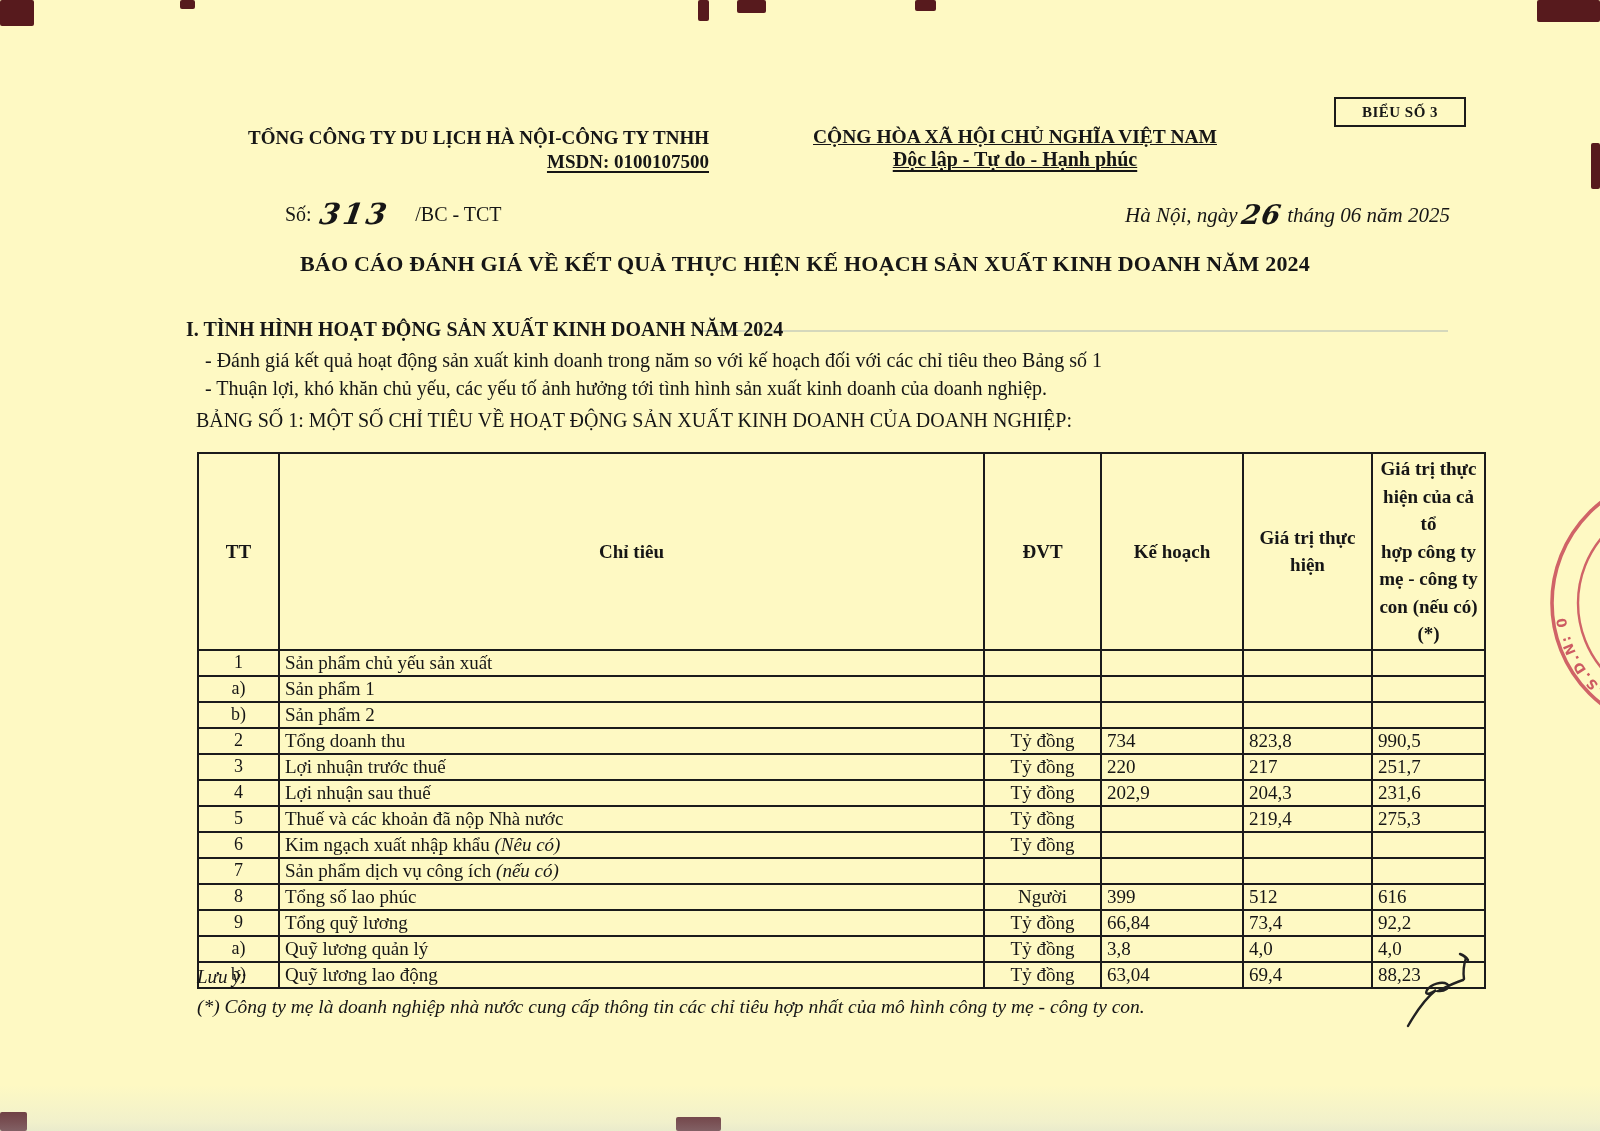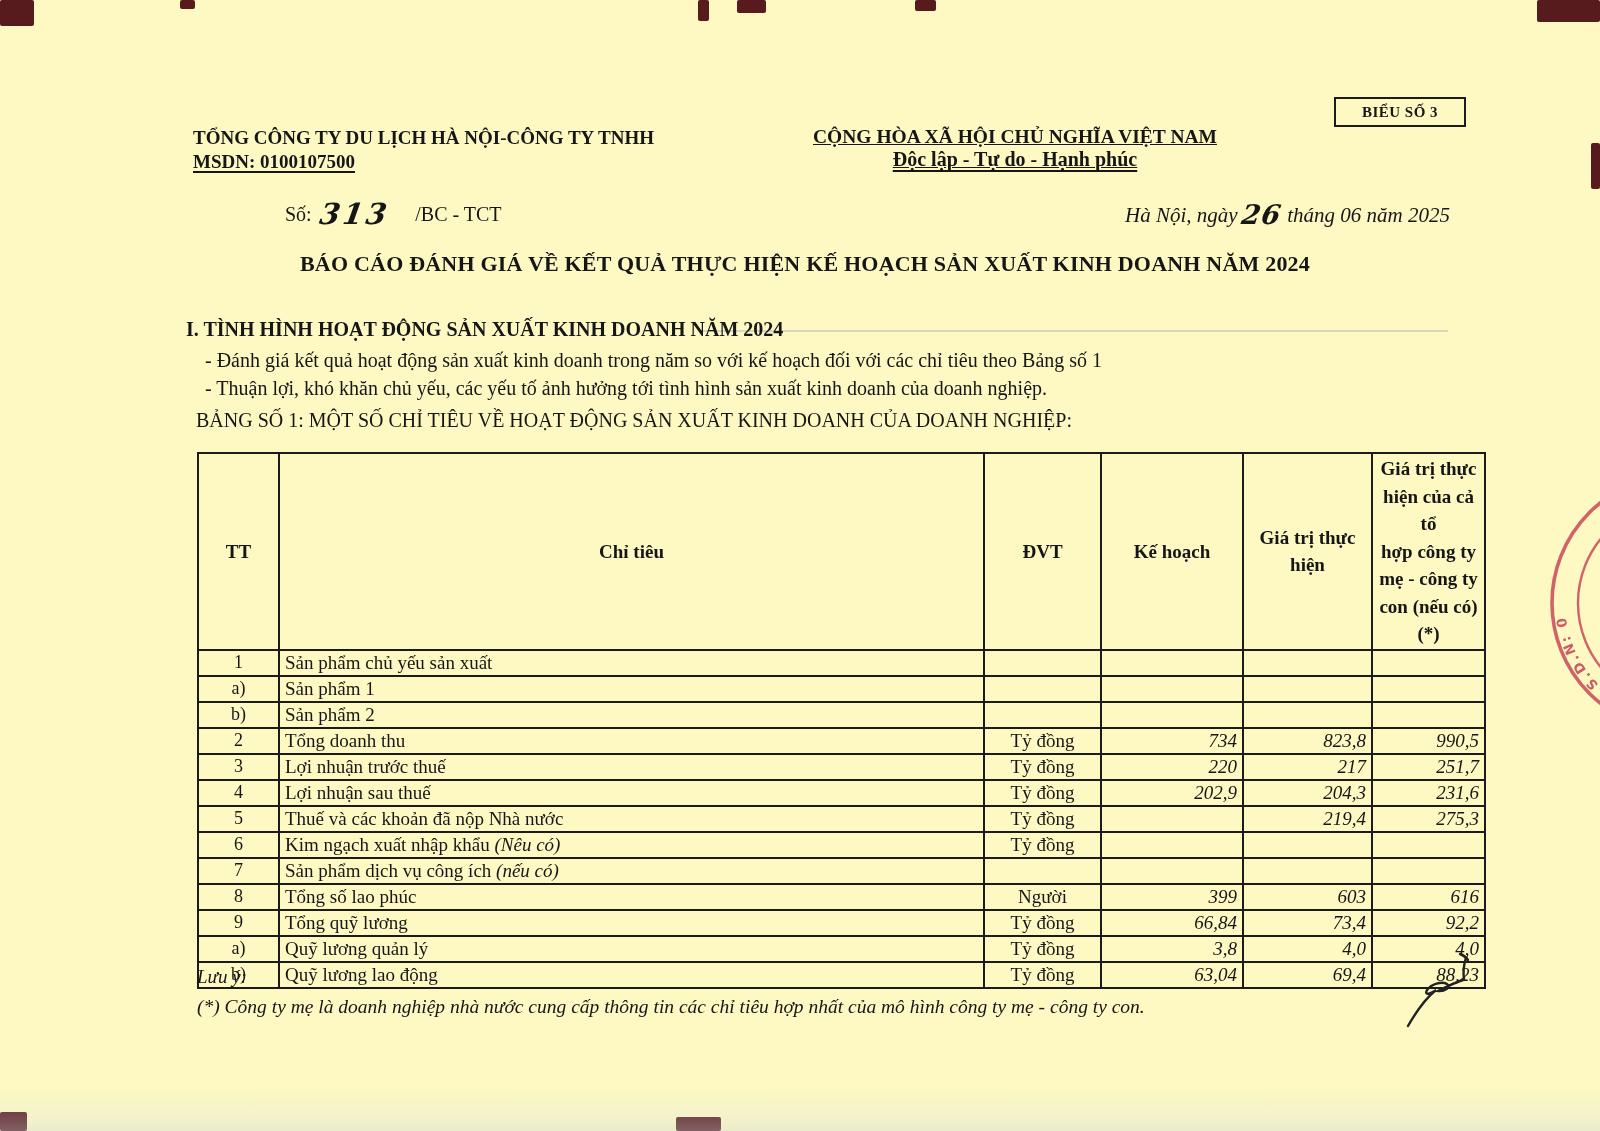--- a/index.html
+++ b/index.html
@@ -28,21 +28,21 @@
   .art.a9{left:676px;top:1117px;width:45px;height:14px;}
 
   .abs{position:absolute;}
 
   
   .form-tag-box{
     left:1334px;top:97px;width:128px;height:26px;
     border:2px solid #1c1c1c;display:flex;align-items:center;justify-content:center;
     font-weight:bold;font-size:15px;letter-spacing:0.5px;
   }
-  .org-block{left:193px;top:126px;width:516px;text-align:left;}
+  .org-block{left:193px;top:126px;width:516px;text-align:right;}
   .org-line1{font-weight:bold;font-size:19px;line-height:1.3;}
   .org-line2{font-weight:bold;font-size:19px;text-decoration:underline;text-underline-offset:3px;text-decoration-thickness:2px;margin-top:4px;}
   .national-block{left:768px;top:126px;width:494px;text-align:center;text-decoration:underline;}
   .nat-line1{font-weight:bold;font-size:19.5px;}
   .nat-line2{font-weight:bold;font-size:20px;text-decoration:underline;text-underline-offset:4px;text-decoration-thickness:2px;margin-top:12px;}
 
   .doc-number{left:285px;top:197px;font-size:20px;}
   .handwritten{
     font-family:"DejaVu Serif",serif;font-style:italic;font-weight:bold;
     display:inline-block;transform:skewX(-9deg);
@@ -72,21 +72,21 @@
     border:2px solid #1b1b1b;
     padding:1px 5px;
     overflow:hidden;
   }
   table.main th{font-weight:bold;text-align:center;vertical-align:middle;line-height:1.45;}
   thead tr{height:166px;}
   tbody tr{height:26px;}
   td.c-tt{text-align:center;font-size:18px;}
   td.c-label{text-align:left;padding-left:8px;}
   td.c-dvt{text-align:center;}
-  td.c-num{text-align:right;font-style:italic;}
+  td.c-num{text-align:left;}
   .pre{white-space:pre-line;margin-left:16px;}
   .inote{font-style:italic;}
 
   .note-label{left:197px;top:966px;font-style:italic;font-size:19px;}
   .note-text{left:197px;top:996px;font-style:italic;font-size:19.5px;}
 
   
   .stamp{position:absolute;right:0;top:498px;width:58px;height:212px;overflow:visible;}
 
   
@@ -235,21 +235,21 @@
           <td class="c-dvt"><span></span></td>
           <td class="c-num"><span></span></td>
           <td class="c-num"><span></span></td>
           <td class="c-num"><span></span></td>
         </tr>
         <tr>
           <td class="c-tt"><span>8</span></td>
           <td class="c-label"><span>Tổng số lao phúc</span></td>
           <td class="c-dvt"><span>Người</span></td>
           <td class="c-num"><span>399</span></td>
-          <td class="c-num"><span>603</span></td>
+          <td class="c-num"><span>512</span></td>
           <td class="c-num"><span>616</span></td>
         </tr>
         <tr>
           <td class="c-tt"><span>9</span></td>
           <td class="c-label"><span>Tổng quỹ lương</span></td>
           <td class="c-dvt"><span>Tỷ đồng</span></td>
           <td class="c-num"><span>66,84</span></td>
           <td class="c-num"><span>73,4</span></td>
           <td class="c-num"><span>92,2</span></td>
         </tr>

